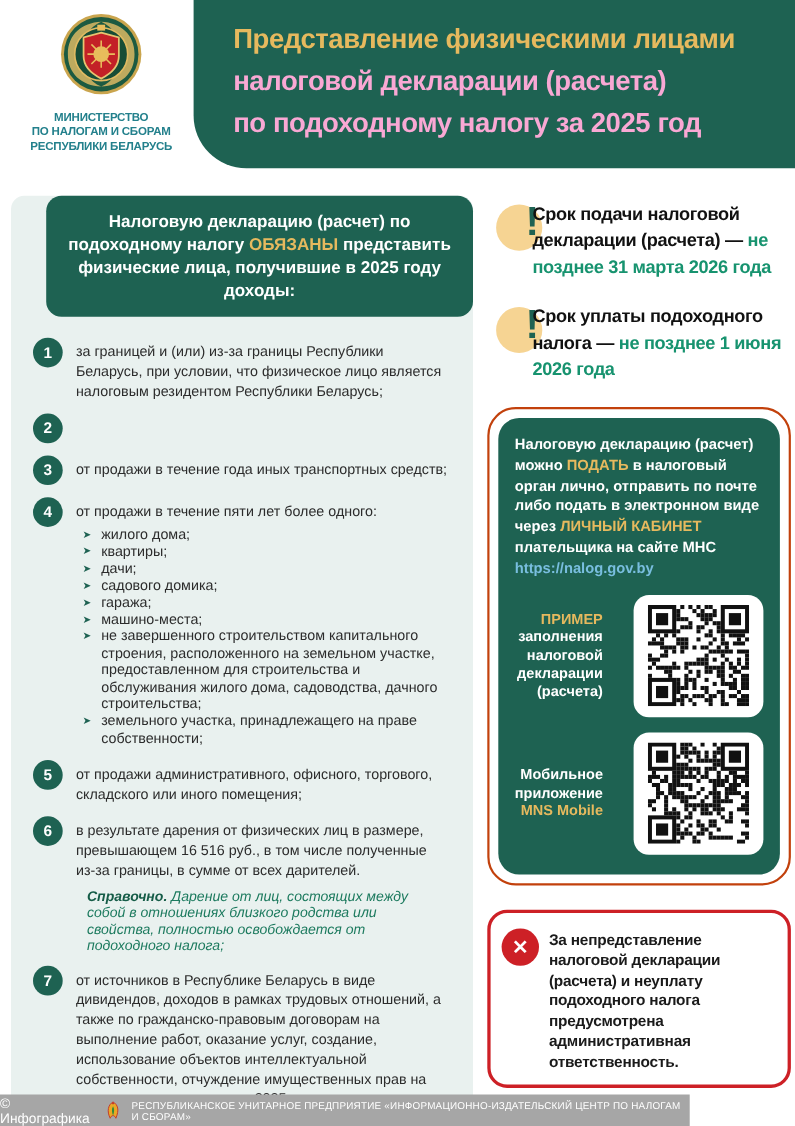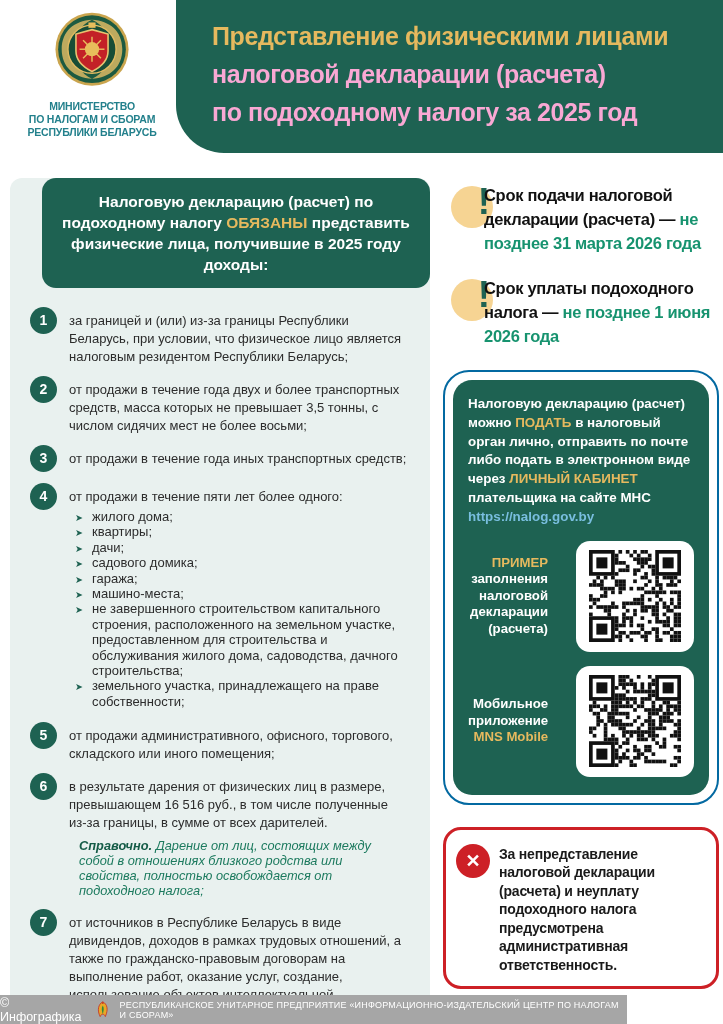--- a/index.html
+++ b/index.html
@@ -36,21 +36,21 @@
   .note b { color:#14594490; color:#155c47; }
 
   
   .right-col { position:absolute; left:443px; top:183px; width:276px; }
   .deadline { position:relative; padding-left:41px; min-height:50px; margin-bottom:21px; }
   .bang-circle { position:absolute; left:8px; top:3px; width:42px; height:42px; border-radius:50%; background:#f6d493; }
   .bang { position:absolute; right:3px; top:-5px; font-weight:900; font-size:37px; color:#1e6252; }
   .dl-text { position:relative; font-weight:700; font-size:16.5px; line-height:24px; letter-spacing:-0.3px; color:#111; width:235px; }
   .dl-text .green { color:#17936f; }
 
-  .submit-outline { margin-top:22px; border:2px solid #0369a1; border-radius:26px; padding:8px; }
+  .submit-outline { margin-top:22px; border:2px solid #c2410c; border-radius:26px; padding:8px; }
   .submit-box { background:#1e6252; border-radius:19px; padding:15px 15px 18px 15px; }
   .submit-p { color:#ffffff; font-weight:600; font-size:13.4px; line-height:18.8px; }
   .submit-p .gold { color:#e6b95e; font-weight:700; }
   .submit-p .link { color:#79bedf; font-weight:700; }
   .qr-row { display:flex; align-items:center; gap:28px; margin-top:14px; }
   .qr-label { flex:1; text-align:right; color:#fff; font-weight:700; font-size:13.2px; line-height:16.5px; }
   .qr-label .gold { color:#e6b95e; }
   .qr-box { flex:0 0 118px; width:118px; height:111px; background:#fff; border-radius:14px;
     display:flex; align-items:center; justify-content:center; }
   .qr-box svg { width:92px; height:92px; }
@@ -113,25 +113,20 @@
     <span class="num">1</span>
     <div class="item-body">
       <span class="item-text">за границей и (или) из-за границы Республики Беларусь, при условии, что физическое лицо является налоговым резидентом Республики Беларусь;</span>
       
       
     </div>
   </div>
 
   <div class="item">
     <span class="num">2</span>
-    <div class="item-body">
-      <span class="item-text">от продажи в течение года двух и более транспортных средств, масса которых не превышает 3,5 тонны, с числом сидячих мест не более восьми;</span>
-      
-      
-    </div>
   </div>
 
   <div class="item">
     <span class="num">3</span>
     <div class="item-body">
       <span class="item-text">от продажи в течение года иных транспортных средств;</span>
       
       
     </div>
   </div>

